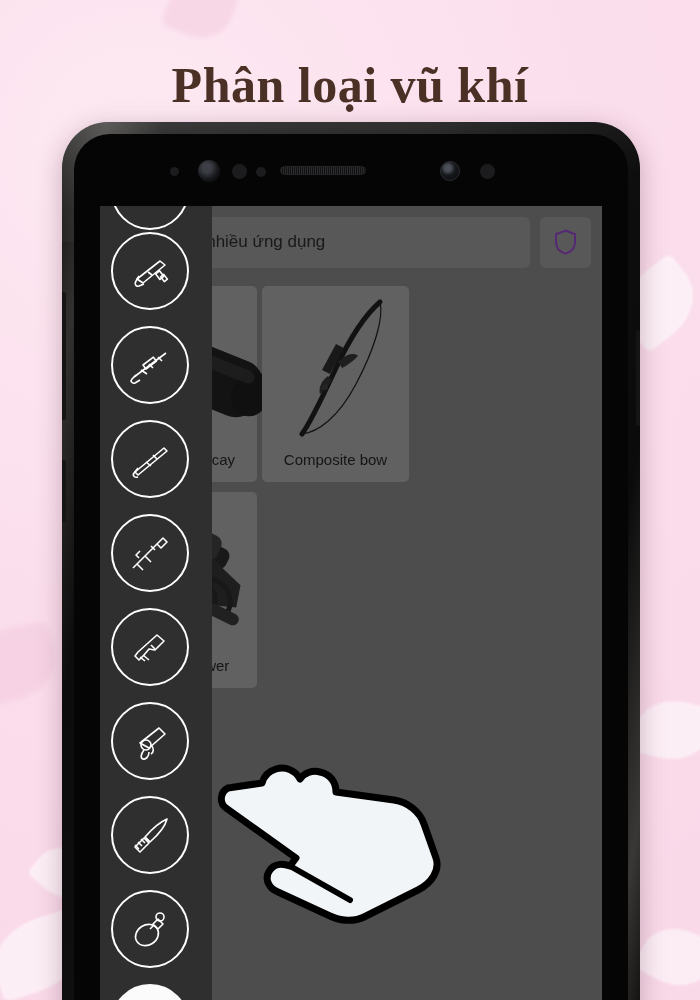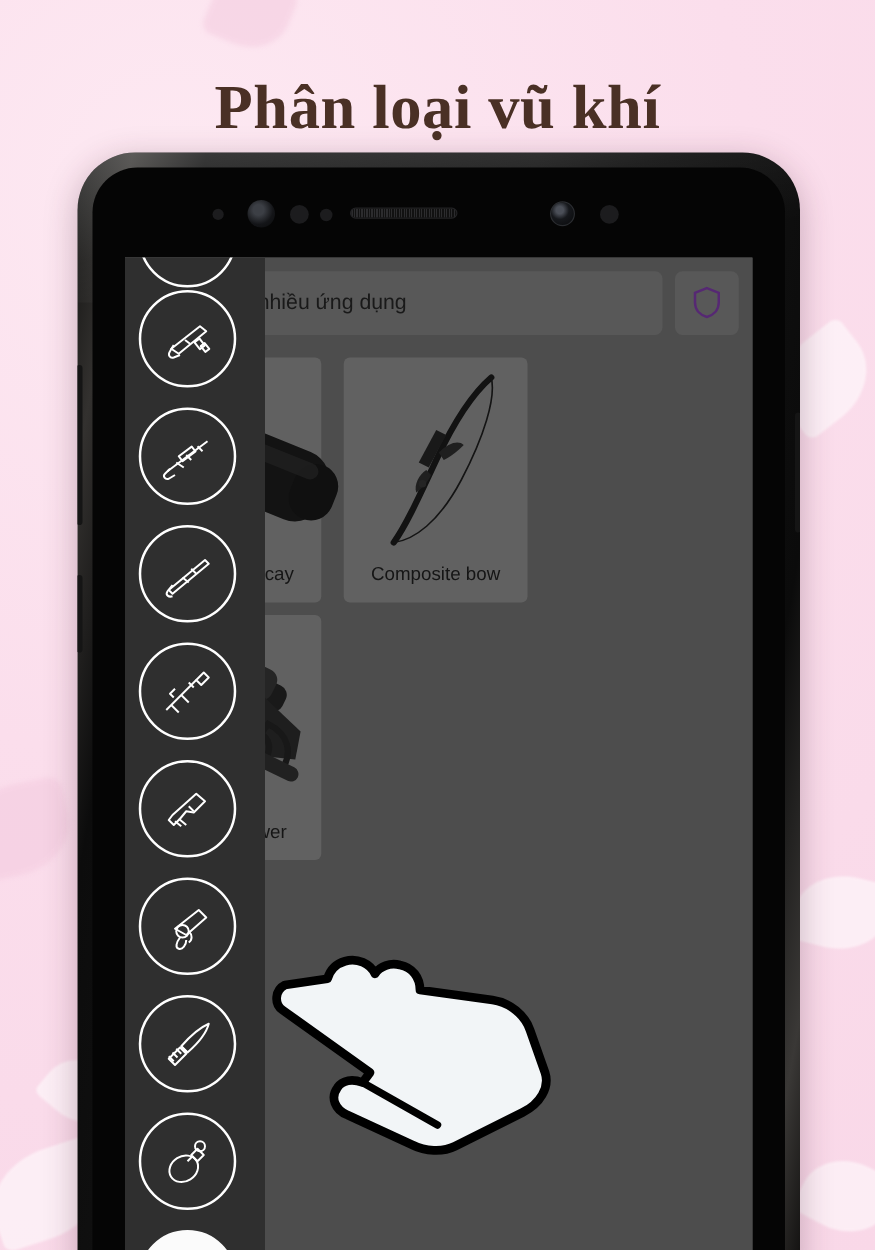--- a/index.html
+++ b/index.html
@@ -178,21 +178,21 @@
   }
   .card-label {
     position: absolute;
     left: 0; bottom: 14px;
     width: 147px;
     text-align: center;
     font-size: 15px;
     color: #161616;
   }
   #card-0 { left: 10px;  top: 8px;  }
-  #card-1 { left: 175px; top: 8px;  }
+  #card-1 { left: 162px; top: 8px;  }
   #card-2 { left: 340px; top: 8px;  }
   #card-3 { left: 10px;  top: 214px; }
 
   
   #spray-art {
     position: absolute;
     left: -4px; top: 24px;
     width: 185px; height: 140px;
     overflow: visible;
   }

